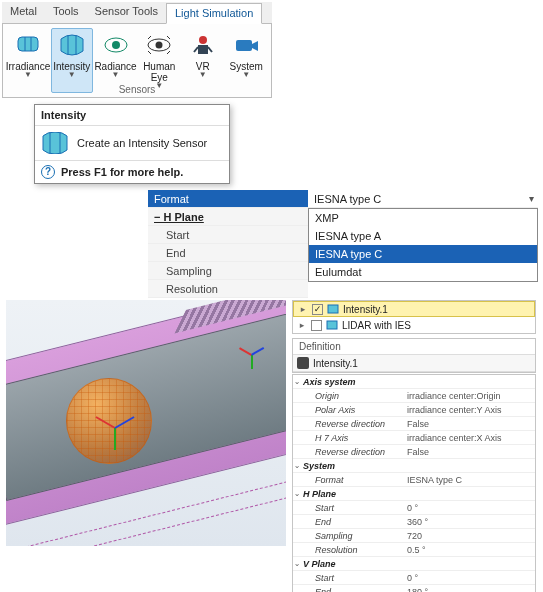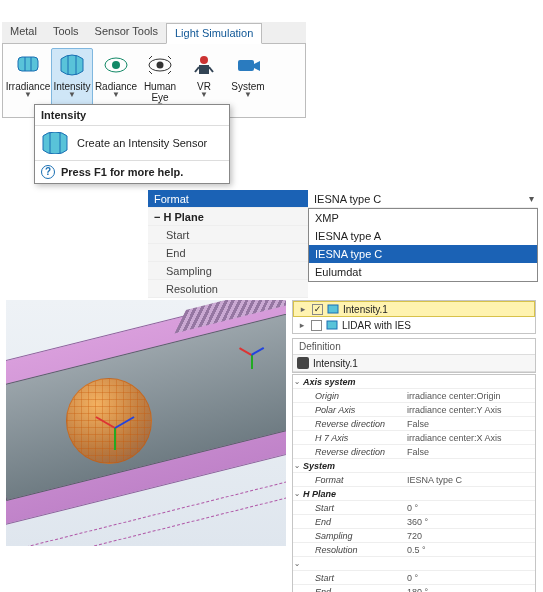--- a/index.html
+++ b/index.html
@@ -1,19 +1,19 @@
 <!DOCTYPE html>
 <html><head>
 <meta charset="utf-8">
 <style>
   * { box-sizing: border-box; font-family: "Segoe UI", Tahoma, sans-serif; }
   body { margin:0; width:543px; height:592px; background:#fff; position:relative; font-size:11px; color:#222; overflow:hidden;}
   
   
-  .ribbon { position:absolute; top:2px; left:2px; width:304px;margin-top:20px; }
+  .ribbon { position:absolute; top:2px; left:2px; width:270px; }
   .ribbon-tabs { display:flex; height:22px; border-bottom:1px solid #bcbcbc; background:#efefef;}
   .ribbon-tab { padding:3px 8px 0 8px; font-size:11px; color:#444; cursor:default;}
   .ribbon-tab.active { background:#fff; border:1px solid #bcbcbc; border-bottom:1px solid #fff; color:#105796; position:relative; top:1px;}
   .ribbon-body { background:#fdfdfd; border:1px solid #bcbcbc; border-top:none; padding:4px 4px 2px 4px; min-height:74px; position:relative;}
   .sensor-row { display:flex; gap:2px; }
   .sensor-btn { width:42px; display:flex; flex-direction:column; align-items:center; padding:2px 0; border:1px solid transparent; border-radius:2px;}
   .sensor-btn.selected { background:#cfe6f7; border-color:#7fb7df;}
   .sensor-btn .icon { height:28px; display:flex; align-items:center; justify-content:center;}
   .sensor-btn .lbl { font-size:10px; text-align:center; line-height:11px; margin-top:2px;}
   .sensor-btn .dd { font-size:8px; color:#555; margin-top:-2px;}
@@ -27,21 +27,21 @@
   .tip-foot .q { width:14px; height:14px; border-radius:50%; border:1px solid #1a6fb3; color:#1a6fb3; font-size:10px; line-height:12px; text-align:center; font-weight:bold;}
   
   
   .fmt-panel { position:absolute; top:190px; left:148px; width:390px; }
   .fmt-row { display:flex; }
   .fmt-left { width:160px; background:#f5f5f5;}
   .fmt-right { width:230px; background:#fff;}
   .fmt-cell { height:18px; line-height:18px; padding:0 6px; font-size:11px; border-bottom:1px solid #eee;}
   .fmt-left .fmt-cell { color:#444;}
   .fmt-left .sel { background:#1b62b5; color:#fff;}
-  .fmt-left .hdr { font-weight:bold; color:#222;}
+  .fmt-left .hdr { font-weight:bold; color:#222;text-decoration:underline;}
   .dd-list { border:1px solid #888;}
   .dd-item { height:18px; line-height:18px; padding:0 6px; font-size:11px; background:#fff;}
   .dd-item.selected { background:#1b62b5; color:#fff;}
   .combo { position:relative; }
   .combo::after { content:"▾"; position:absolute; right:4px; top:0; font-size:10px; color:#555;}
   
   
   .viewport { position:absolute; top:300px; left:6px; width:280px; height:246px; overflow:hidden; background:linear-gradient(#eef2f6,#dfe6ee);}
   .beam { position:absolute; top:20px; left:-40px; width:420px; height:160px; transform:rotate(-14deg); background:linear-gradient(#d99edc,#c083c9); border:1px solid #8d5f9c; }
   .beam-inner { position:absolute; top:22px; left:20px; right:20px; bottom:22px; background:linear-gradient(#9aa4aa,#6f7c83); border:1px solid #556066;}
@@ -317,20 +317,21 @@
       <div class="g-l" style="padding-left:14px">Sampling</div>
       <div class="g-r">720</div>
     </div>
     <div class="g-row">
       <div class="g-cap"></div>
       <div class="g-l" style="padding-left:14px">Resolution</div>
       <div class="g-r">0.5 °</div>
     </div>
     <div class="g-row section">
       <div class="g-cap">⌄</div>
+      <div class="g-l">V Plane</div>
       <div class="g-r"></div>
     </div>
     <div class="g-row">
       <div class="g-cap"></div>
       <div class="g-l" style="padding-left:14px">Start</div>
       <div class="g-r">0 °</div>
     </div>
     <div class="g-row">
       <div class="g-cap"></div>
       <div class="g-l" style="padding-left:14px">End</div>

